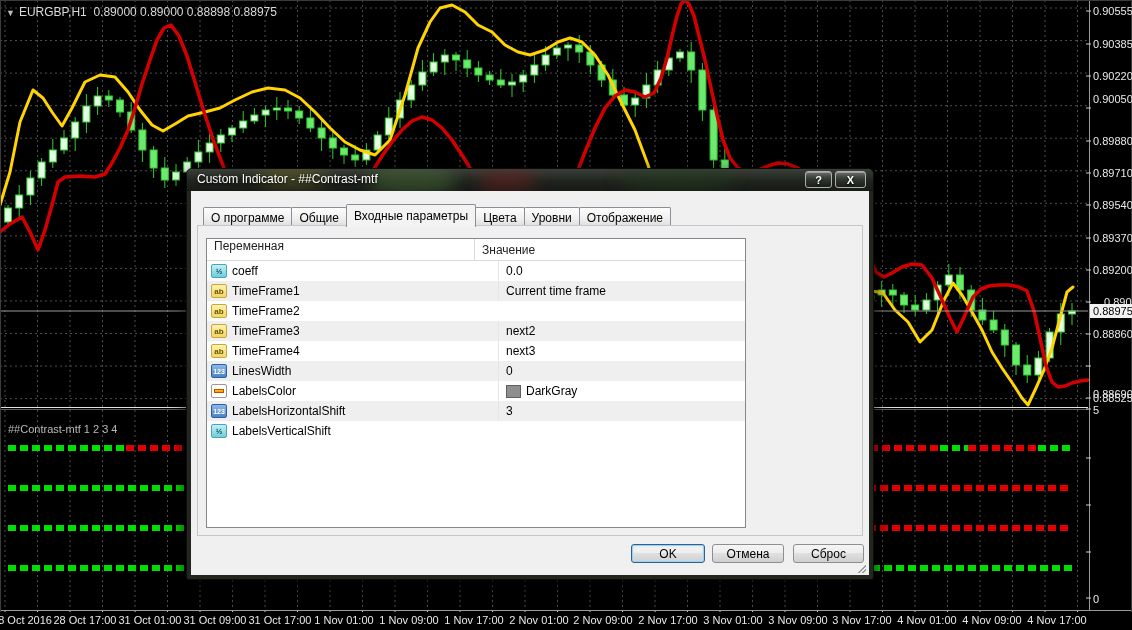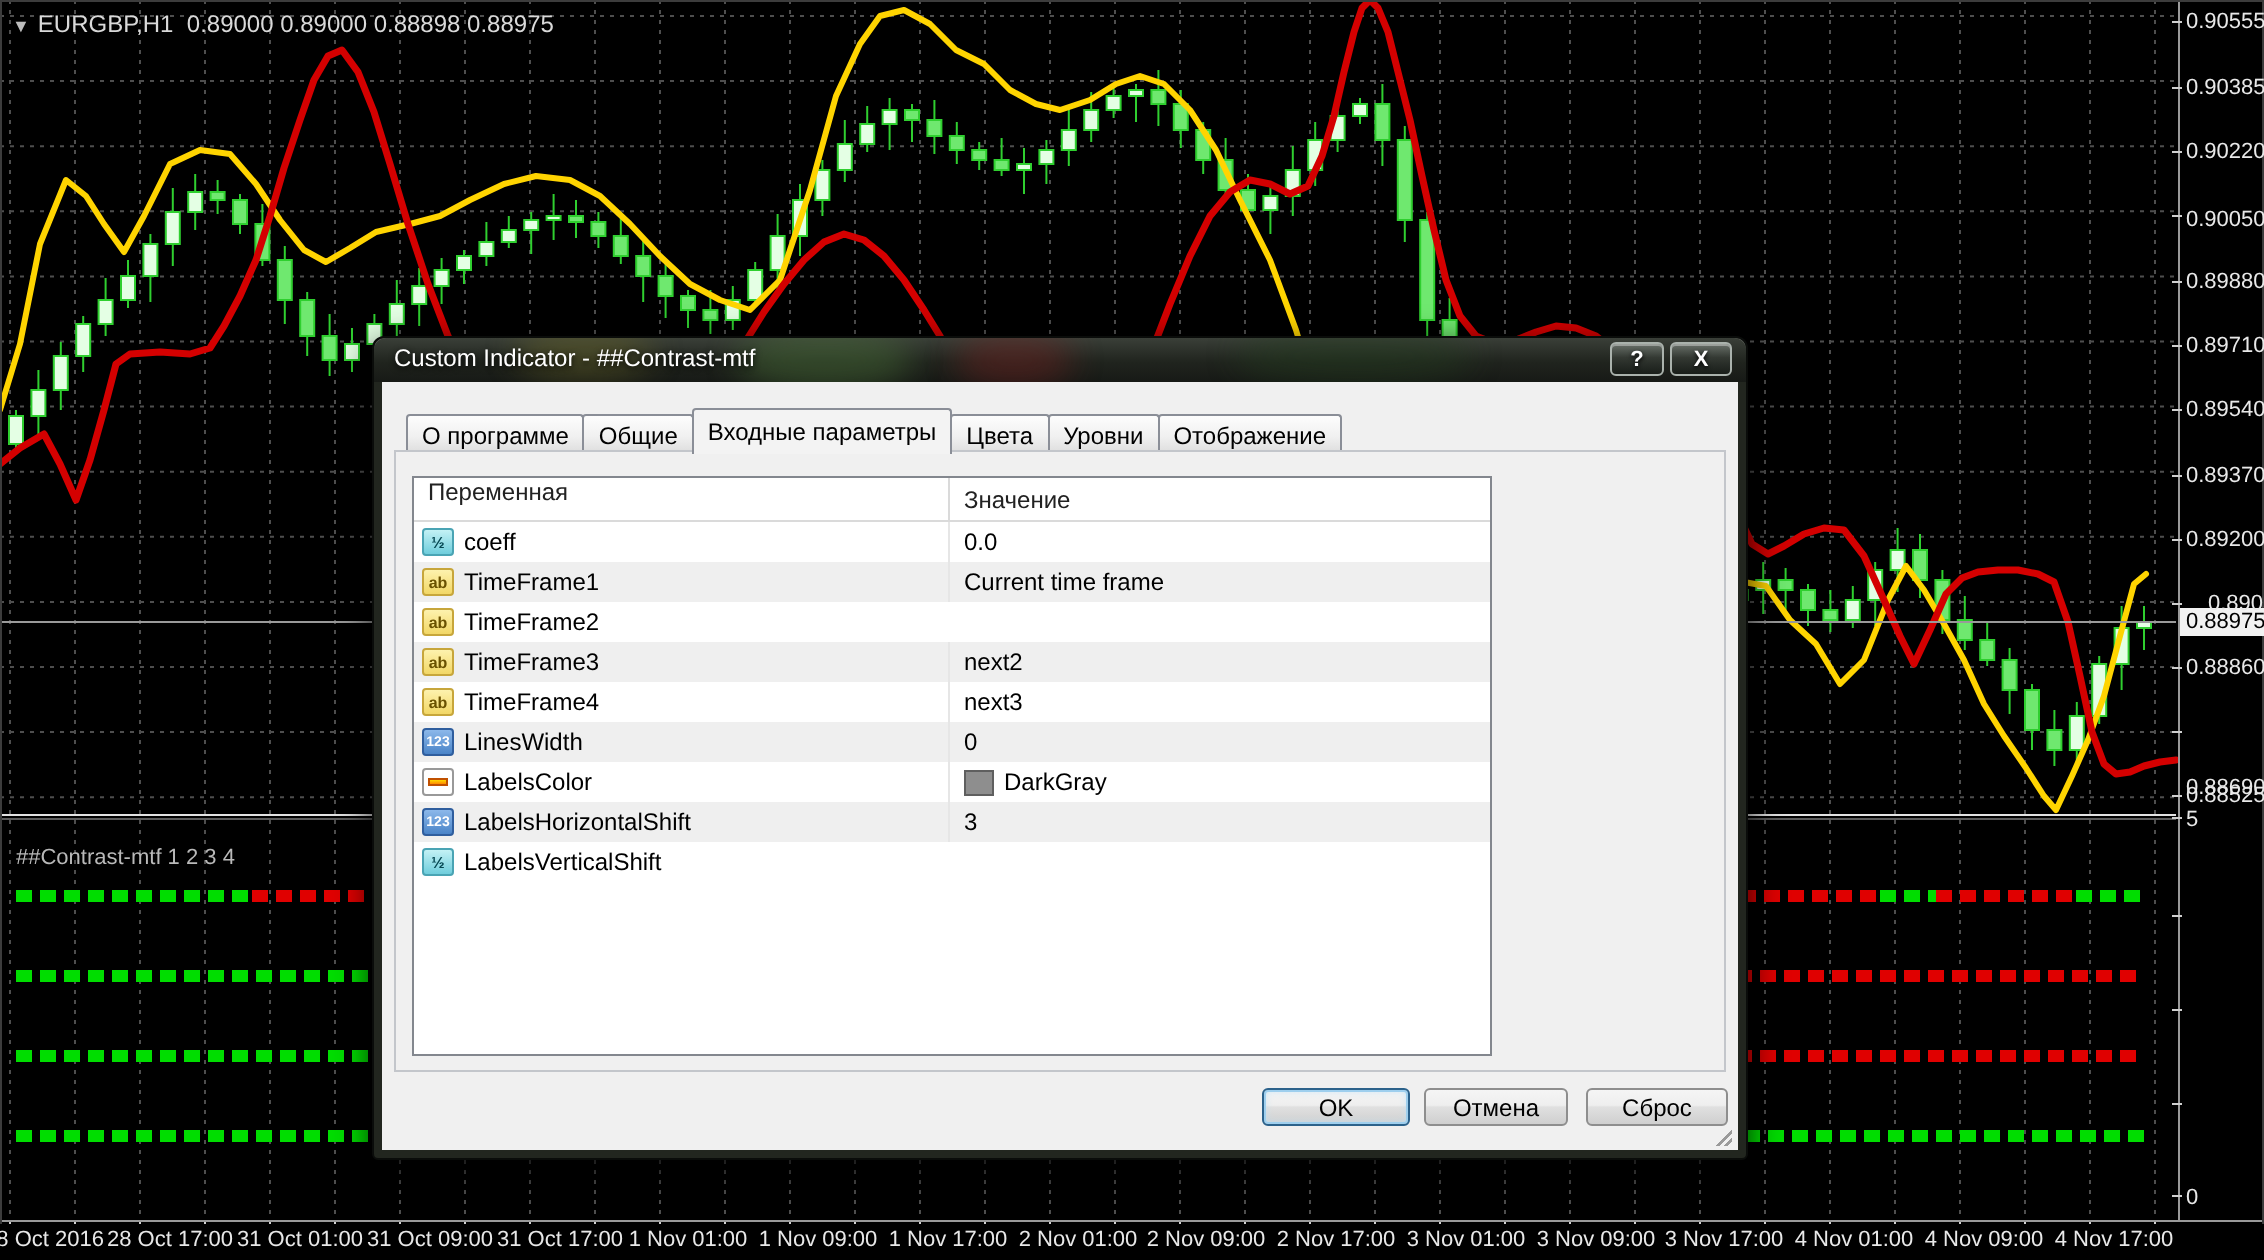--- a/index.html
+++ b/index.html
@@ -44,21 +44,21 @@
   #param-table{position:absolute;left:15px;top:47px;width:540px;height:290px;background:#fff;
                border:1px solid #83878e;box-sizing:border-box;z-index:2;overflow:hidden;}
   #thead{display:flex;height:21px;background:#fff;border-bottom:1px solid #dadada;}
   .hname{width:267px;padding-left:7px;font-size:12px;color:#222;box-sizing:border-box;}
   .hvalue{flex:1;padding-left:7px;font-size:12px;color:#222;border-left:1px solid #dadada;height:100%;
           display:flex;align-items:center;box-sizing:border-box;}
   .prow{display:flex;height:20px;align-items:center;background:#fff;}
   .prow.alt{background:#efefef;}
   .ncell{width:267px;display:flex;align-items:center;box-sizing:border-box;}
   .vcell{flex:1;height:100%;display:flex;align-items:center;padding-left:7px;border-left:1px solid #e6e6e6;
-         font-size:12px;color:#000;box-sizing:border-box;}
+         font-size:12px;color:#000;box-sizing:border-box;margin-left:24px;}
   .picon{width:16px;height:14px;margin:0 5px 0 4px;border-radius:2px;font-size:8px;font-weight:bold;
          display:flex;align-items:center;justify-content:center;box-sizing:border-box;position:relative;flex:none;}
   .picon.half{background:linear-gradient(#c3f1f5,#6fcddc);color:#074853;border:1px solid #4aa4b4;}
   .picon.ab{background:linear-gradient(#fdf2ae,#f2d766);color:#6a5100;border:1px solid #c7a63b;}
   .picon.num{background:linear-gradient(#8cb8ea,#4a84c8);color:#fff;border:1px solid #2f5e9e;font-size:7px;}
   .picon.color{background:#fff;border:1px solid #999;}
   .picon.color .bar{position:absolute;left:2px;right:2px;top:4px;bottom:4px;
                     background:linear-gradient(#ffd800,#ff8a00);border:1px solid #c05000;}
   .pname{font-size:12px;color:#000;white-space:nowrap;}
   .swatch{width:13px;height:11px;border:1px solid #5f5f5f;margin-right:5px;flex:none;}
@@ -397,21 +397,21 @@
 
   <div id="symbol-label"><span class="tri">▼</span><span>EURGBP,H1</span>&nbsp;&nbsp;<span>0.89000 0.89000 0.88898 0.88975</span></div>
 
   <div id="sub-label">##Contrast-mtf 1 2 3 4</div>
 
   <div id="price-axis">
     <div id="cur-price">0.88975</div>
   <div class="plabel" style="top: 5px;">0.90555</div>
       <div class="plabel" style="top: 38px;">0.90385</div>
       <div class="plabel" style="top: 70px;">0.90220</div>
-      <div class="plabel" style="top: 104px;">0.90050</div>
+      <div class="plabel" style="top: 93px;">0.90050</div>
       <div class="plabel" style="top: 135px;">0.89880</div>
       <div class="plabel" style="top: 167px;">0.89710</div>
       <div class="plabel" style="top: 199px;">0.89540</div>
       <div class="plabel" style="top: 232px;">0.89370</div>
       <div class="plabel" style="top: 264px;">0.89200</div>
       <div class="plabel" style="top: 296px; padding-left: 11px;">0.89030</div>
       <div class="plabel" style="top: 328px;">0.88860</div>
       <div class="plabel" style="top: 360px; margin-top: 28px;">0.88690</div>
       <div class="plabel" style="top: 392px;">0.88525</div>
       <div class="sscale" style="top: 404px;">5</div>

